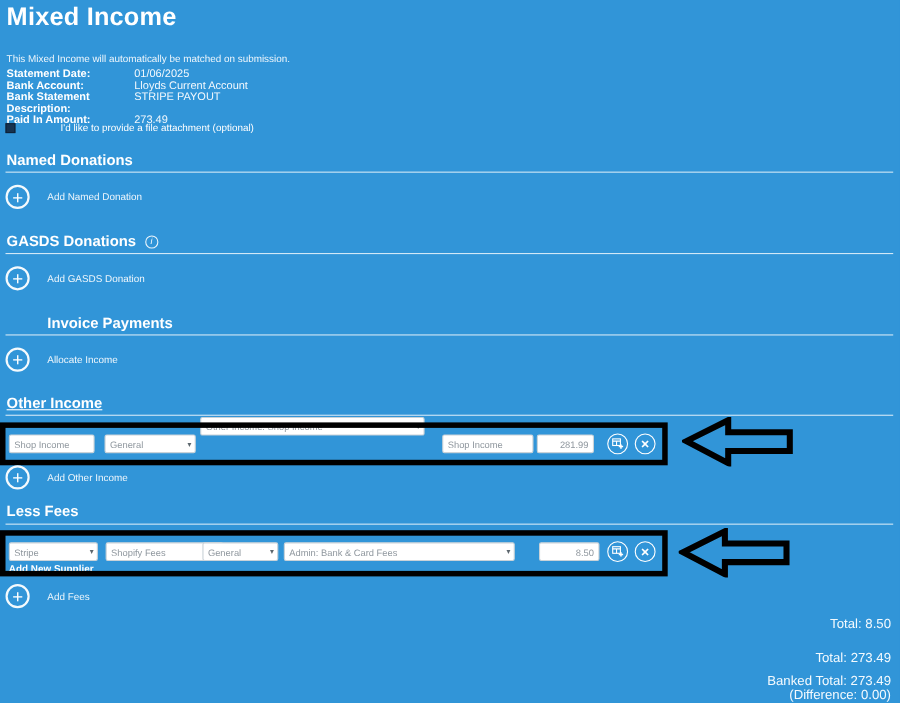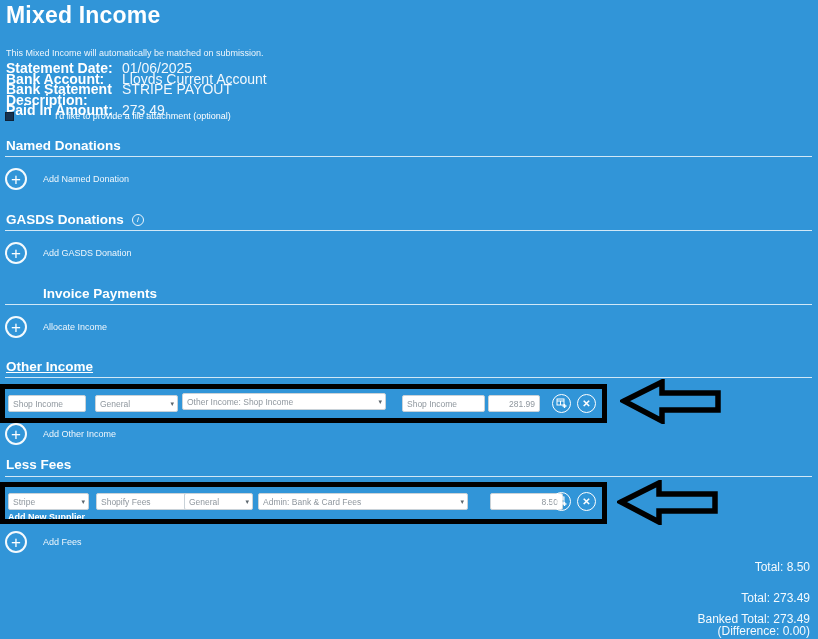--- a/index.html
+++ b/index.html
@@ -9,21 +9,21 @@
     background:#3195d8;
     font-family:"Liberation Sans", sans-serif;
     color:#ffffff;
     overflow:hidden;
   }
   .abs { position:absolute; }
 
   .page-title { left:6px; top:2px; font-size:23px; font-weight:bold; letter-spacing:.2px; }
   .subtitle   { left:6px; top:48px; font-size:9px; color:#eef6fc; }
 
-  .details { left:6px; top:63px; font-size:14px; line-height:10.5px; }
+  .details { left:6px; top:63px; font-size:10px; line-height:10.5px; }
   .detail-row { display:flex; }
   .detail-label { font-weight:bold; width:116px; }
   .detail-value { color:#f2f8fd; }
 
   .checkbox-row { left:5px; top:111px; display:flex; align-items:center;gap:36px; }
   .checkbox { width:9px; height:9px; background:#16324f; border:1px solid #0e2238; display:inline-block; }
   .checkbox-label { font-size:9px; margin-left:5px; }
 
   .section-title { font-size:13.5px; font-weight:bold; }
   .section-line { left:5px; right:6px; height:1px; background:rgba(255,255,255,0.78); }
@@ -124,21 +124,21 @@
 </div>
 
 <div class="abs section-title" style="left:6px; top:359px;text-decoration:underline;">Other Income</div>
 <div class="abs section-line" style="top:377px;"></div>
 
 <input class="field" style="left: 8px; top: 395px; width: 78px;" value="Shop Income">
 <div class="field selectbox" style="left:95px; top:395px; width:83px;">
   <span>General</span>
   <span class="caret">▾</span>
 </div>
-<div class="field selectbox" style="left:182px; top:393px; width:204px;">
+<div class="field selectbox" style="left:182px; top:379px; width:204px;">
   <span>Other Income: Shop Income</span>
   <span class="caret">▾</span>
 </div>
 <input class="field" style="left: 402px; top: 395px; width: 83px;" value="Shop Income">
 <input class="field num" style="left: 488px; top: 395px; width: 52px;" value="281.99">
 <div class="round-btn" style="left:552px; top:394px;">
   <svg width="11" height="11" viewBox="0 0 11 11">
     <rect x="1" y="1" width="7" height="6" fill="none" stroke="#fff" stroke-width="1"></rect>
     <line x1="1" y1="3" x2="8" y2="3" stroke="#fff" stroke-width="1"></line>
     <line x1="4.5" y1="3" x2="4.5" y2="7" stroke="#fff" stroke-width="1"></line>
@@ -167,21 +167,21 @@
 </div>
 <input class="field z2" style="left: 96px; top: 493px; width: 107px;" value="Shopify Fees">
 <div class="field selectbox z2" style="left:184px; top:493px; width:69px;">
   <span>General</span>
   <span class="caret">▾</span>
 </div>
 <div class="field selectbox z2" style="left:258px; top:493px; width:210px;">
   <span>Admin: Bank &amp; Card Fees</span>
   <span class="caret">▾</span>
 </div>
-<input class="field num z2" style="left: 490px; top: 493px; width: 73px;" value="8.50">
+<input class="field num z2" style="left: 490px; top: 493px; width: 55px;" value="8.50">
 <div class="round-btn z2" style="left:552px; top:492px;">
   <svg width="11" height="11" viewBox="0 0 11 11">
     <rect x="1" y="1" width="7" height="6" fill="none" stroke="#fff" stroke-width="1"></rect>
     <line x1="1" y1="3" x2="8" y2="3" stroke="#fff" stroke-width="1"></line>
     <line x1="4.5" y1="3" x2="4.5" y2="7" stroke="#fff" stroke-width="1"></line>
     <line x1="8.5" y1="6" x2="8.5" y2="10" stroke="#fff" stroke-width="1.4"></line>
     <line x1="6.5" y1="8" x2="10.5" y2="8" stroke="#fff" stroke-width="1.4"></line>
   </svg>
 </div>
 <div class="round-btn z2" style="left:577px; top:492px; font-size:10px; font-weight:bold;">✕</div>

